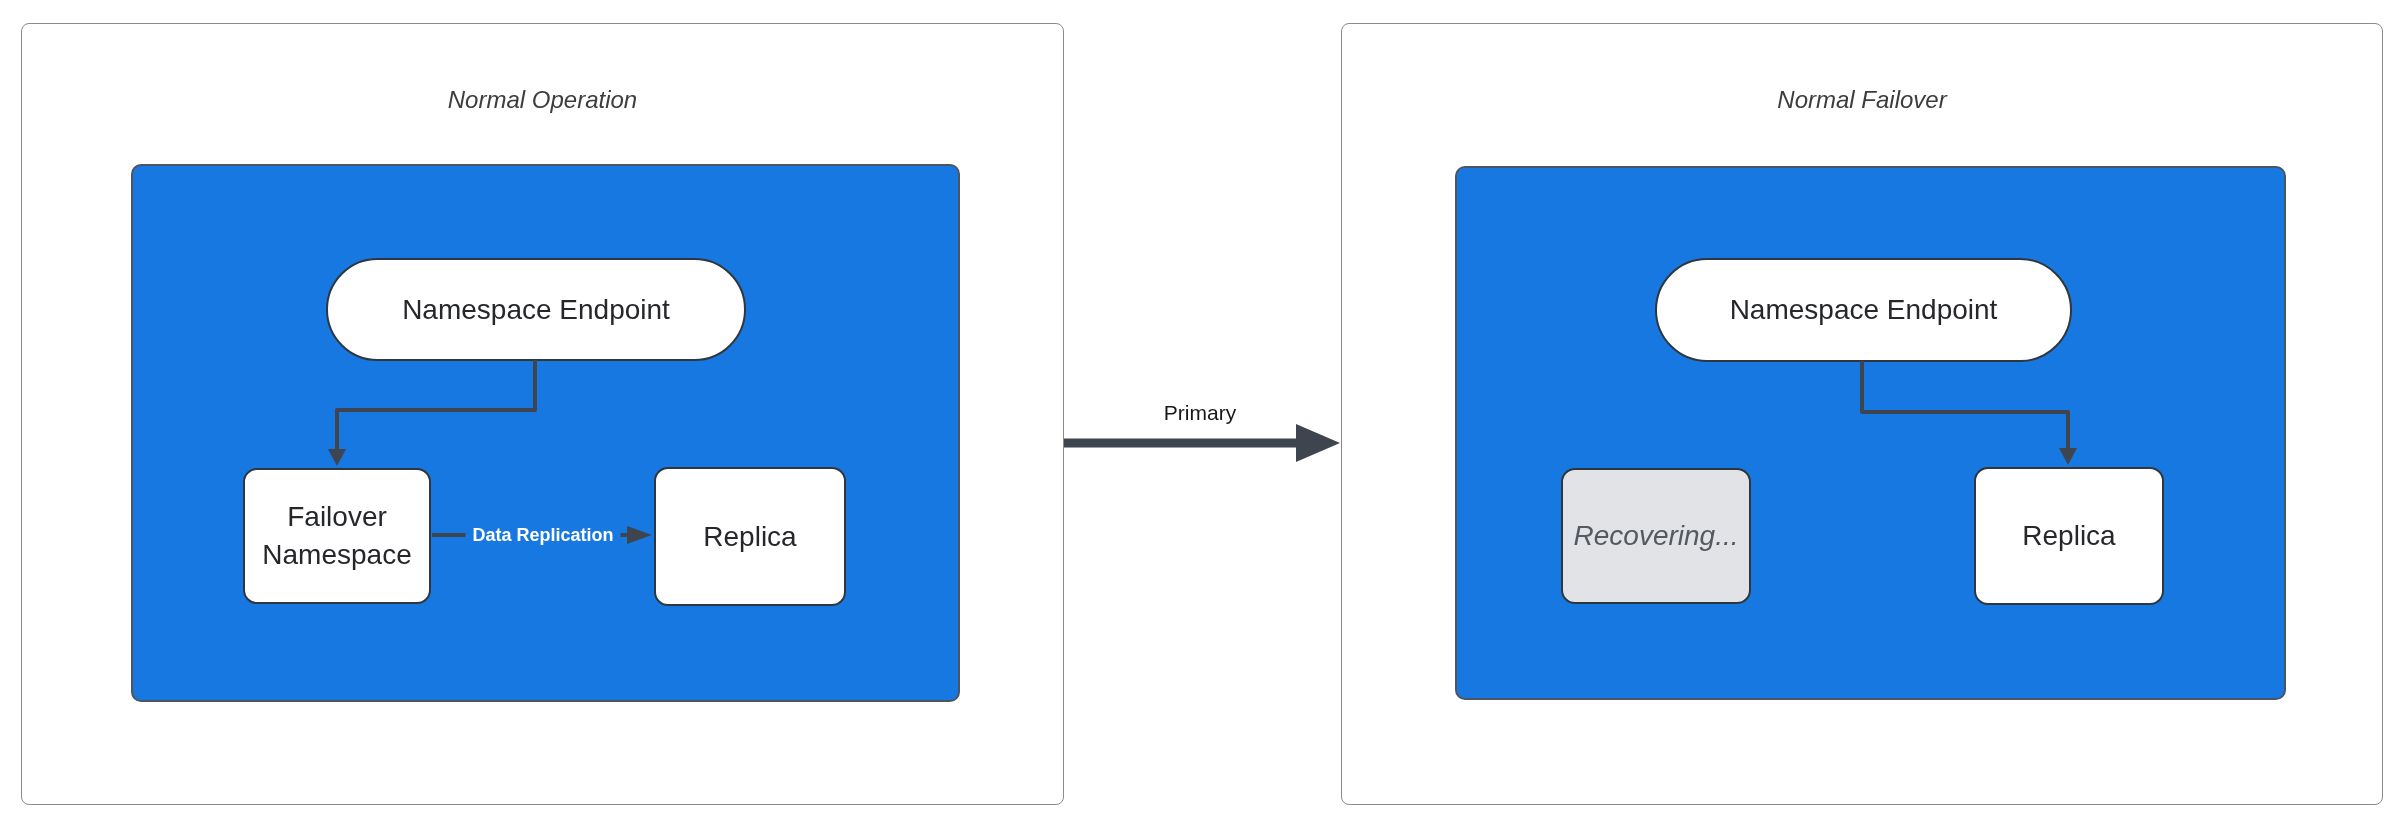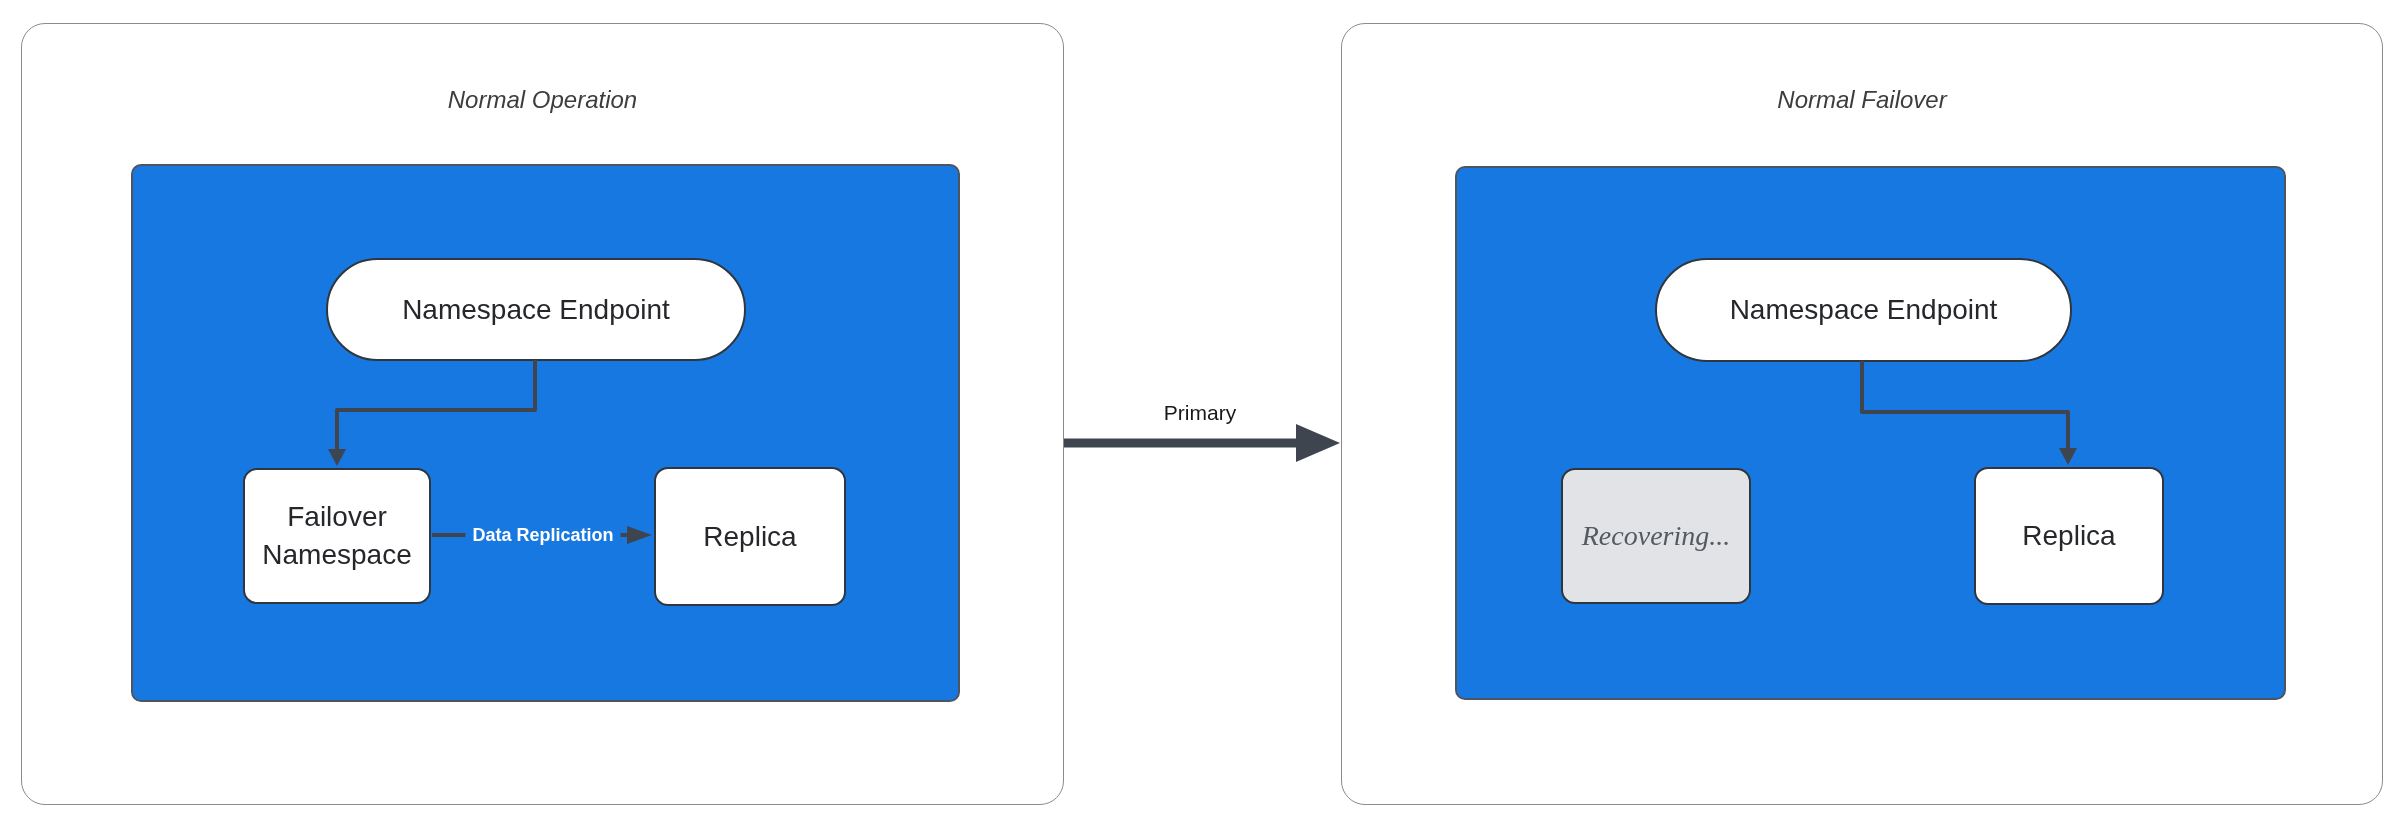--- a/index.html
+++ b/index.html
@@ -2,21 +2,21 @@
 <html style="--cluster_fill: #1778e2; --cluster_border: #4d565e; --node_border: #30363d; --connector: #3e454f; --panel_border: #8b8b8b; --title_text: #3d3d3d; --gray_fill: #e2e3e6; --gray_text: #555a62;"><head>
 <meta charset="utf-8">
 <style>
   html,body { margin:0; padding:0; background:#ffffff; }
   .canvas {
     position:relative; width:2407px; height:828px; background:#ffffff;
     font-family:"Liberation Sans","DejaVu Sans",sans-serif; overflow:hidden;
   }
   .panel {
     position:absolute; background:#ffffff;
-    border:1.5px solid var(--panel_border); border-radius:24px;
+    border:1.5px solid var(--panel_border); border-radius:8px;
   }
   .panel-title {
     position:absolute; left:0; right:0; top:62px; text-align:center;
     font-style:italic; font-size:24px; color:var(--title_text);
   }
   .cluster {
     position:absolute; background:var(--cluster_fill);
     border:2px solid var(--cluster_border); border-radius:10px;
   }
   .node {
@@ -69,21 +69,21 @@
 
   <section class="panel" style="left:1341px; top:23px; width:1040px; height:780px;">
     <div class="panel-title">Normal Failover</div>
 
     <div class="cluster" style="left:113px; top:142px; width:827px; height:530px;"></div>
 
     <div class="node pill" style="left:313px; top:234px; width:417px; height:104px;">
       <span>Namespace Endpoint</span>
     </div>
 
-    <div class="node rect gray" style="left:219px; top:444px; width:190px; height:136px;font-family:Liberation Serif, serif;">
+    <div class="node rect gray" style="left:219px; top:444px; width:190px; height:136px;">
       <span>Recovering...</span>
     </div>
 
     <div class="node rect" style="left:632px; top:443px; width:190px; height:138px;">
       <span>Replica</span>
     </div>
   </section>
 
   <svg class="overlay" width="2407" height="828" viewBox="0 0 2407 828">
 

